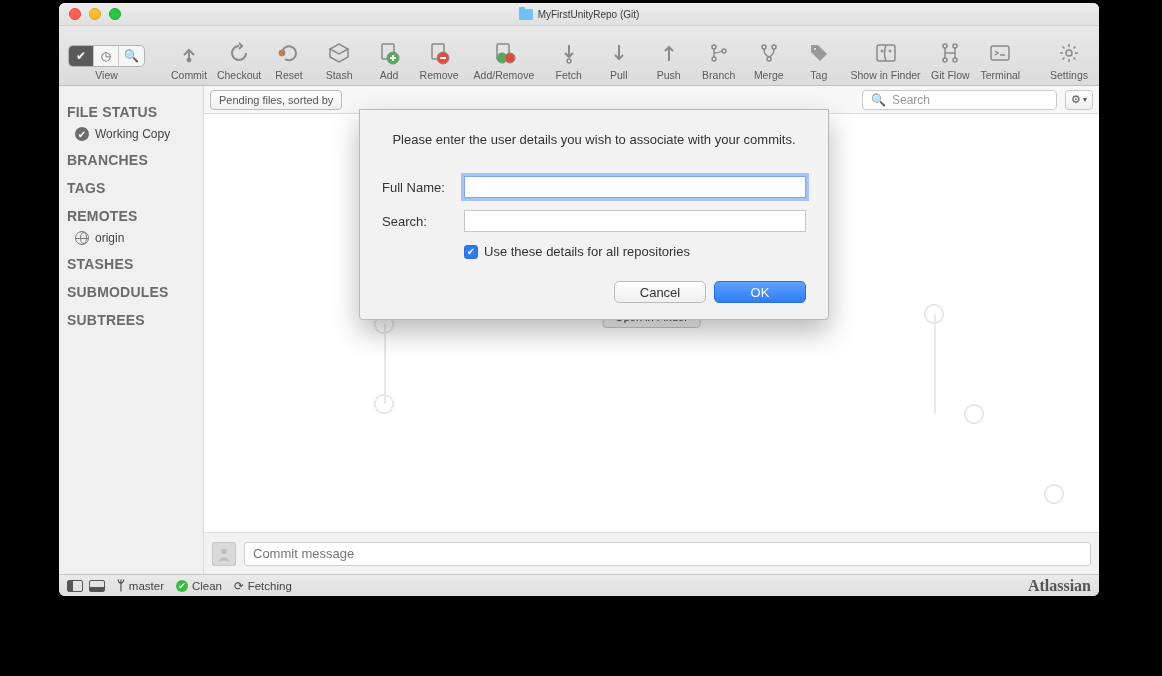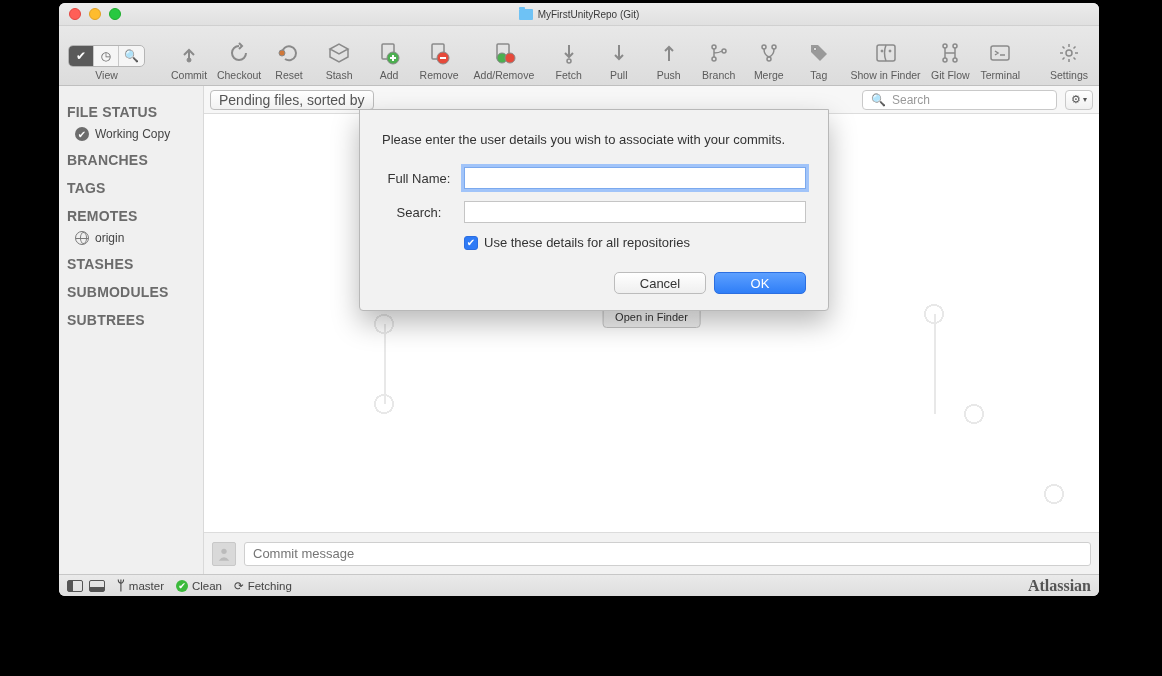--- a/index.html
+++ b/index.html
@@ -90,21 +90,21 @@
   .sb-globe::before{content:"";position:absolute;left:0;right:0;top:50%;height:1px;background:#7a7a7a;}
   .sb-globe::after{content:"";position:absolute;top:0;bottom:0;left:50%;width:5px;margin-left:-2.5px;border:1.2px solid #7a7a7a;border-radius:50%;}
   
   .content {
     flex:1; display:flex; flex-direction:column; position:relative; background:#fff;
   }
   .filter-row {
     height:28px; border-bottom:1px solid #dcdcdc; display:flex; align-items:center; gap:8px; padding:0 6px; background:#f7f7f7;
   }
   .combo {
-    height:20px; border:1px solid #bcbcbc; border-radius:4px; background:linear-gradient(#fff,#f1f1f1); font-size:14px; color:#555; padding:2px 8px; display:flex; align-items:center;
+    height:20px; border:1px solid #bcbcbc; border-radius:4px; background:linear-gradient(#fff,#f1f1f1); font-size:11px; color:#555; padding:2px 8px; display:flex; align-items:center;
   }
   .searchbox {
     width:195px; height:20px; border:1px solid #c9c9c9; border-radius:4px; background:#fff; display:flex; align-items:center; gap:6px; padding:0 8px; color:#999; font-size:12px;
   }
   .gear-btn {
     width:28px; height:20px; border:1px solid #c9c9c9; border-radius:4px; background:linear-gradient(#fff,#f0f0f0); display:flex; align-items:center; justify-content:center; color:#555; font-size:11px;
   }
   .canvas {
     flex:1; position:relative; background:#fff;
     background-image:
@@ -147,23 +147,23 @@
   .panel-icons .bottom::after{left:0;right:0;bottom:0;height:4px;}
   
   .sheet {
     position:absolute; left:300px; top:106px; width:470px;
     background:#f2f2f2; border:1px solid #b8b8b8;
     border-radius:0 0 4px 4px;
     box-shadow:0 12px 28px rgba(0,0,0,0.28);
     padding:22px 22px 16px 22px;
     font-size:13px; color:#333;
   }
-  .sheet .prompt { margin-bottom:20px; }
+  .sheet .prompt { margin-bottom:29px;text-align:center; }
   .sheet .form-row { display:flex; align-items:center; margin-bottom:12px; }
-  .sheet .form-row label { width:82px; text-align:center; padding-right:8px; color:#333;}
+  .sheet .form-row label { width:82px; text-align:left; padding-right:8px; color:#333;}
   .sheet .form-row input[type=text] {
     flex:1; height:22px; border:1px solid #c5c5c5; border-radius:0; padding:0 4px; font-size:13px; background:#fff;
   }
   .sheet .form-row input.focused {
     outline:none; box-shadow:0 0 0 3px rgba(94,158,255,0.55); border-color:#7ba9ee;
   }
   .sheet .chk-row { display:flex; align-items:center; gap:6px; margin-left:82px; margin-bottom:22px;}
   .sheet .chk { width:14px; height:14px; border-radius:3px; background:#2f7bf6; border:1px solid #2b6de0; color:#fff; display:flex; align-items:center; justify-content:center; font-size:10px;}
   .sheet .btn-row { display:flex; justify-content:flex-end; gap:8px;}
   .btn {

